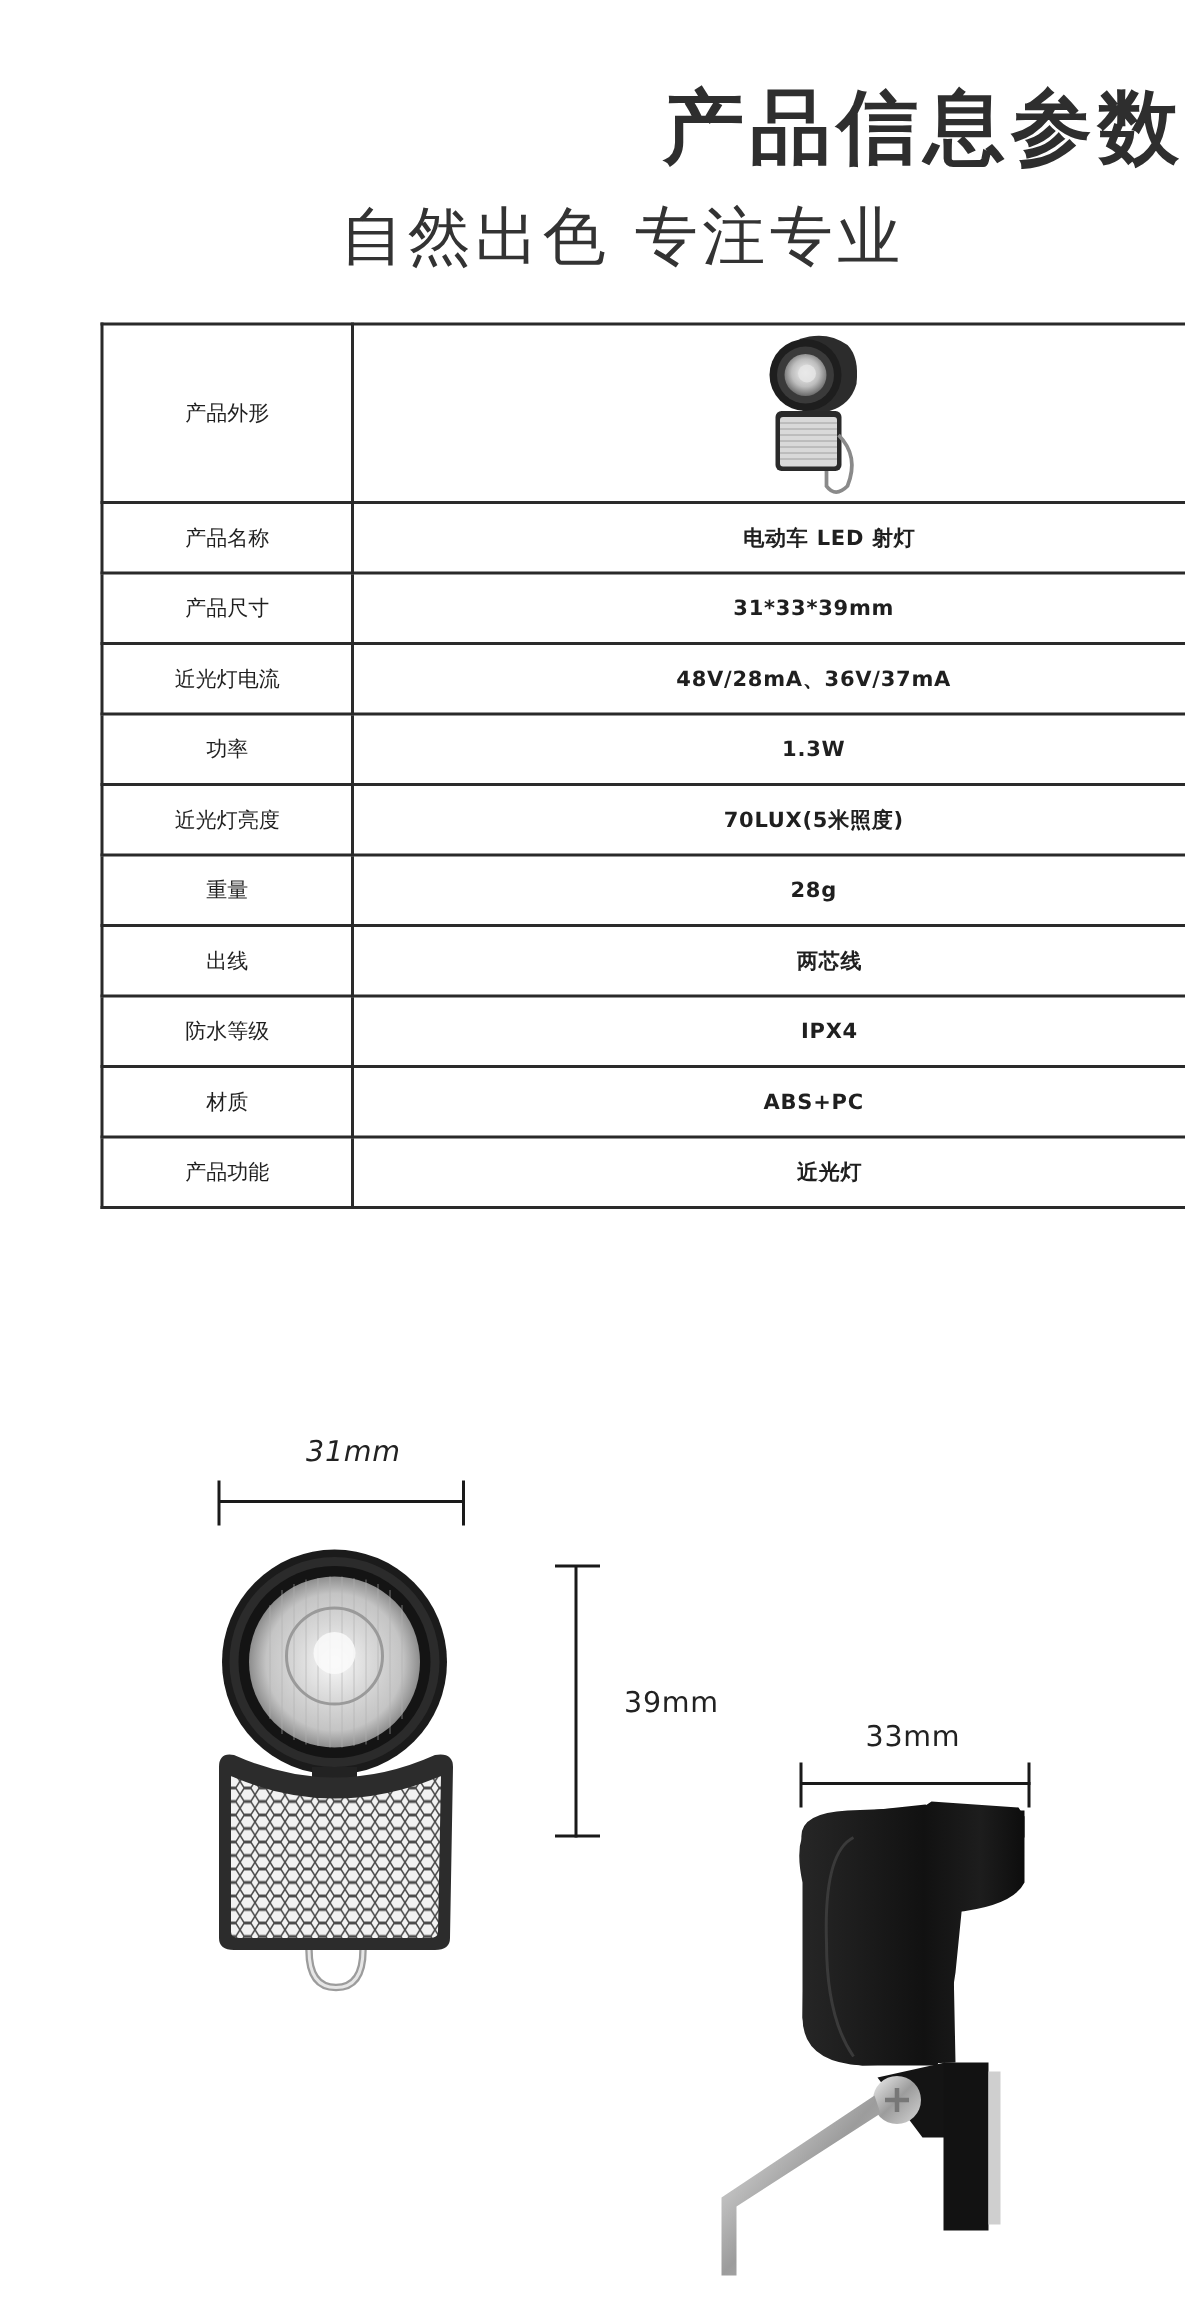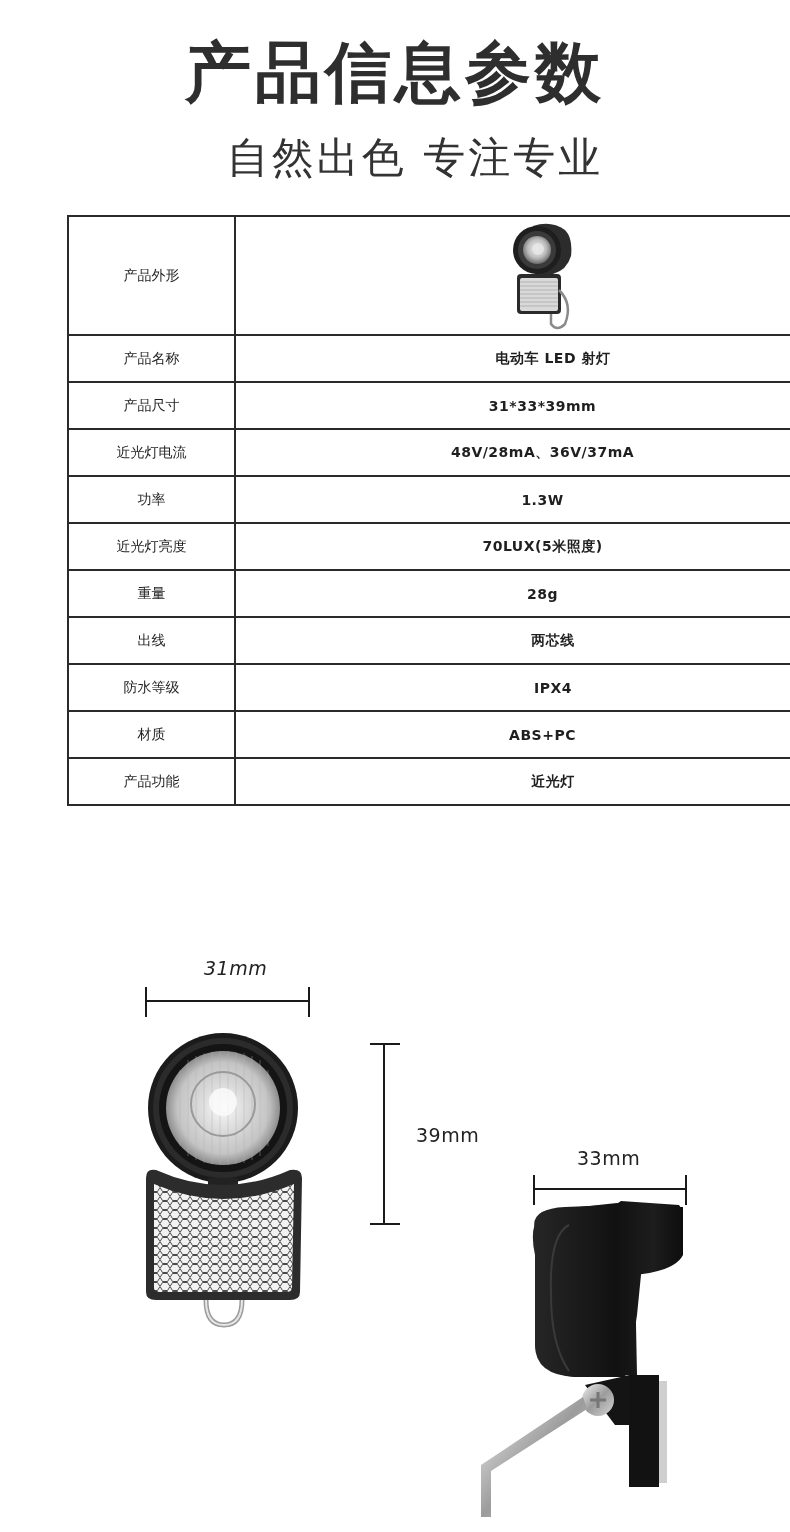--- a/index.html
+++ b/index.html
@@ -1,21 +1,21 @@
 <!DOCTYPE html>
 <html><head>
 <meta charset="utf-8">
 <style>
   * { margin: 0; padding: 0; box-sizing: border-box; }
   html, body { width: 790px; height: 1532px; background: #ffffff; overflow: hidden; }
   body { position: relative; font-family: "DejaVu Sans", "Liberation Sans", sans-serif; color: #2b2b2b; }
 
   .title {
-    position: absolute; left: 0; width: 790px; top: 28px;
-    text-align: center; font-size: 66px; font-weight: bold; letter-spacing: 4px;
+    position: absolute; left: 0; width: 790px; top: 40px;
+    text-align: right; font-size: 54px; font-weight: bold; letter-spacing: 4px;
     color: #2e2e2e; line-height: 90px;
   }
   .subtitle {
     position: absolute; left: 0; width: 790px; top: 130px;
     text-align: center; font-size: 42px; font-weight: normal; letter-spacing: 3px;
     color: #333333; line-height: 56px; margin-left: 20px;
   }
 
   .spec-table {
     position: absolute; left: 67px; top: 215px; width: 784px;

